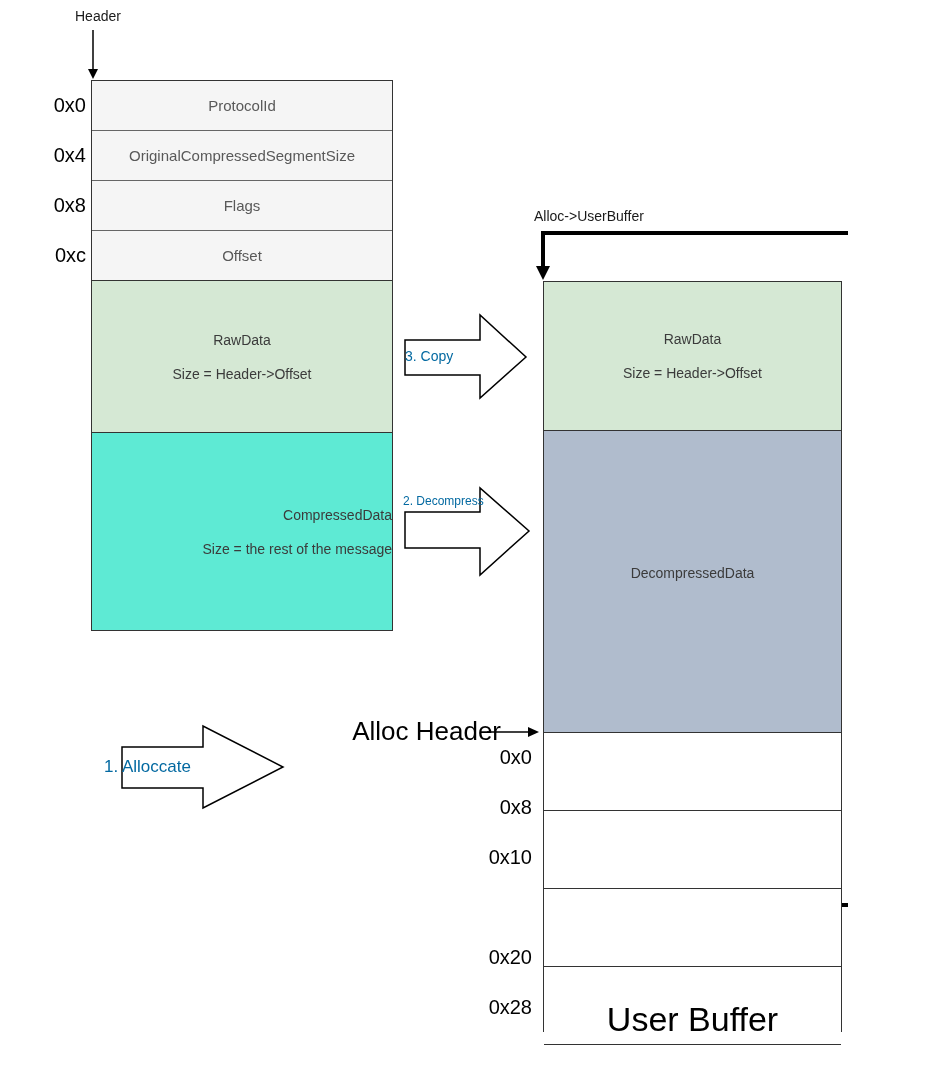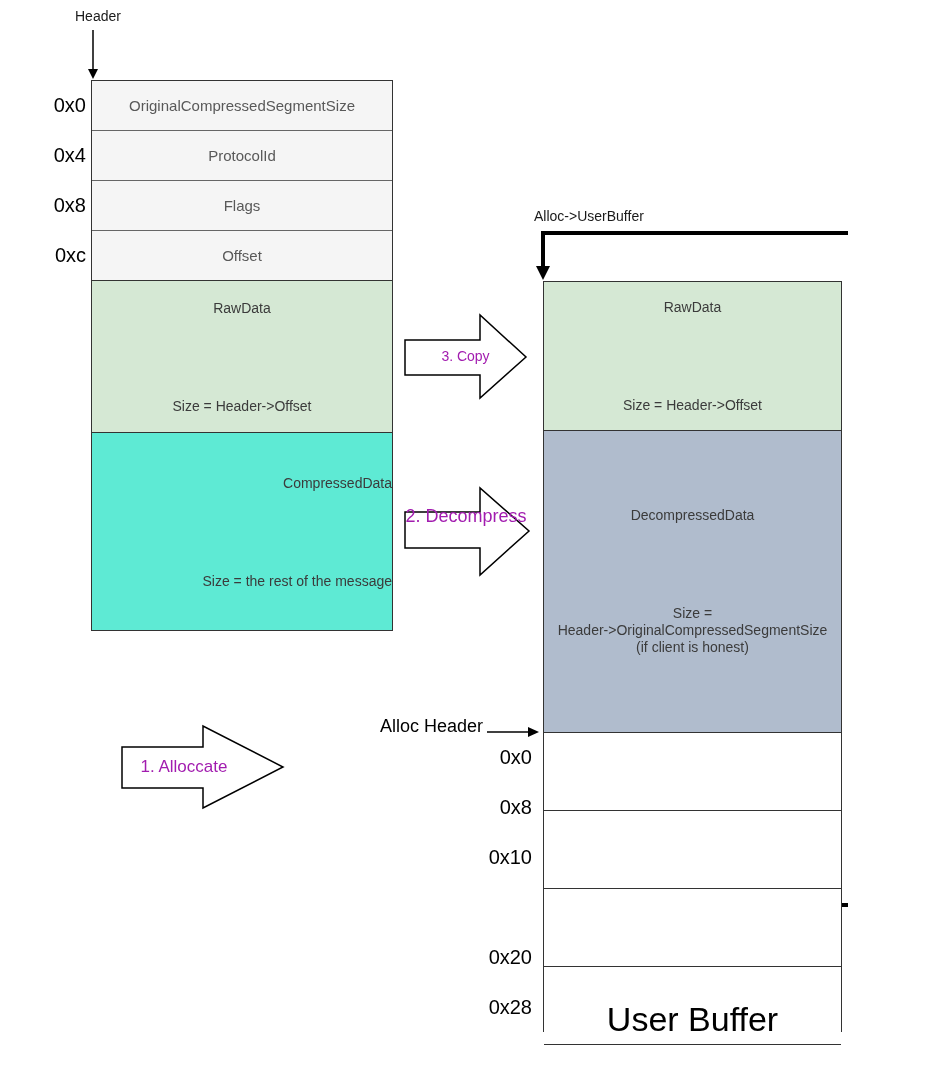--- a/index.html
+++ b/index.html
@@ -27,21 +27,21 @@
     width:149px; border-right:1px solid #666; height:100%;
     display:flex; align-items:center; justify-content:center;
   }
   .hrow.split .cellB {
     flex:1; height:100%;
     display:flex; align-items:center; justify-content:center;
   }
   .hrow.last { border-bottom:1px solid #333; }
   .datacell {
     display:flex; flex-direction:column; align-items:center; justify-content:center;
-    font-size:14px; color:#3b3b3b; text-align:center; flex:0 0 auto;gap:32px;
+    font-size:14px; color:#3b3b3b; text-align:center; flex:0 0 auto;
   }
   .datacell .tgap { height:18px; }
   #hs-raw { height:151px; background:#d5e8d4; border-bottom:1px solid #333; }
   #hs-comp { flex:1; background:#5eead4;align-items:flex-end; }
 
   
   .offL {
     left:36px; width:50px; height:50px; line-height:50px;
     text-align:right; font-size:20px; color:#000;
   }
@@ -62,26 +62,26 @@
   }
   .prow.last { border-bottom:none; height:48px; }
   .offR {
     left:452px; width:80px; height:50px; line-height:50px;
     text-align:right; font-size:20px; color:#000;
   }
 
   
   #header-ptr-label { left:75px; top:8px; font-size:14px; color:#1a1a1a; }
   #alloc-ub-label   { left:534px; top:208px; font-size:14px; color:#1a1a1a; }
-  #alloc-hdr-label  { left:283px; top:716px; width:200px; text-align:right;
-                      font-size:18px; color:#000; }
+  #alloc-hdr-label  { left:301px; top:716px; width:200px; text-align:right;
+                      font-size:26px; color:#000; }
 
-  .arrow-label { text-align:center; font-size:14px; color:#a21caf; }
+  .arrow-label { font-size:14px; color:#0369a1; }
   #lbl-copy       { left:405px; top:348px; width:121px; }
-  #lbl-decompress { left:403px; top:506px; width:126px; font-size:18px; }
+  #lbl-decompress { left:403px; top:494px; width:126px; font-size:12px; }
   #lbl-allocate   { left:104px; top:757px; width:160px; font-size:17px; }
 
   #connectors { left:0; top:0; pointer-events:none; }
 </style>
 </head>
 <body>
 
 <div id="canvas">
 
   <svg id="connectors" class="abs" width="932" height="1068" viewBox="0 0 932 1068">
@@ -115,22 +115,22 @@
   <div id="lbl-copy" class="abs arrow-label">3. Copy</div>
   <div id="lbl-decompress" class="abs arrow-label">2. Decompress</div>
   <div id="lbl-allocate" class="abs arrow-label">1. Alloccate</div>
 
   <div class="abs offL" style="top:80px">0x0</div>
   <div class="abs offL" style="top:130px">0x4</div>
   <div class="abs offL" style="top:180px">0x8</div>
   <div class="abs offL" style="top:230px">0xc</div>
 
   <div id="header-struct" class="abs">
+    <div class="hrow">ProtocolId</div>
     <div class="hrow">OriginalCompressedSegmentSize</div>
-    <div class="hrow">ProtocolId</div>
     <div class="hrow split">
       <div class="cellB">Flags</div>
     </div>
     <div class="hrow last">Offset</div>
     <div id="hs-raw" class="datacell">
       <div>RawData</div>
       <div class="tgap"></div>
       <div>Size = Header-&gt;Offset</div>
     </div>
     <div id="hs-comp" class="datacell">
@@ -142,25 +142,20 @@
 
   <div id="alloc-struct" class="abs">
     <div id="as-raw" class="datacell">
       <div>RawData</div>
       <div class="tgap"></div>
       <div>Size = Header-&gt;Offset</div>
     </div>
     <div id="as-dec" class="datacell">
       <div>DecompressedData</div>
       <div class="tgap"></div>
-      <div class="sizeblock">
-        <div>Size =</div>
-        <div>Header-&gt;OriginalCompressedSegmentSize</div>
-        <div>(if client is honest)</div>
-      </div>
     </div>
     <div class="prow"></div>
     <div class="prow"></div>
     <div class="prow"></div>
     <div class="prow">User Buffer</div>
     <div class="prow">Buffer Size</div>
     <div class="prow last"></div>
   </div>
 
   <div class="abs offR" style="top:732px">0x0</div>

